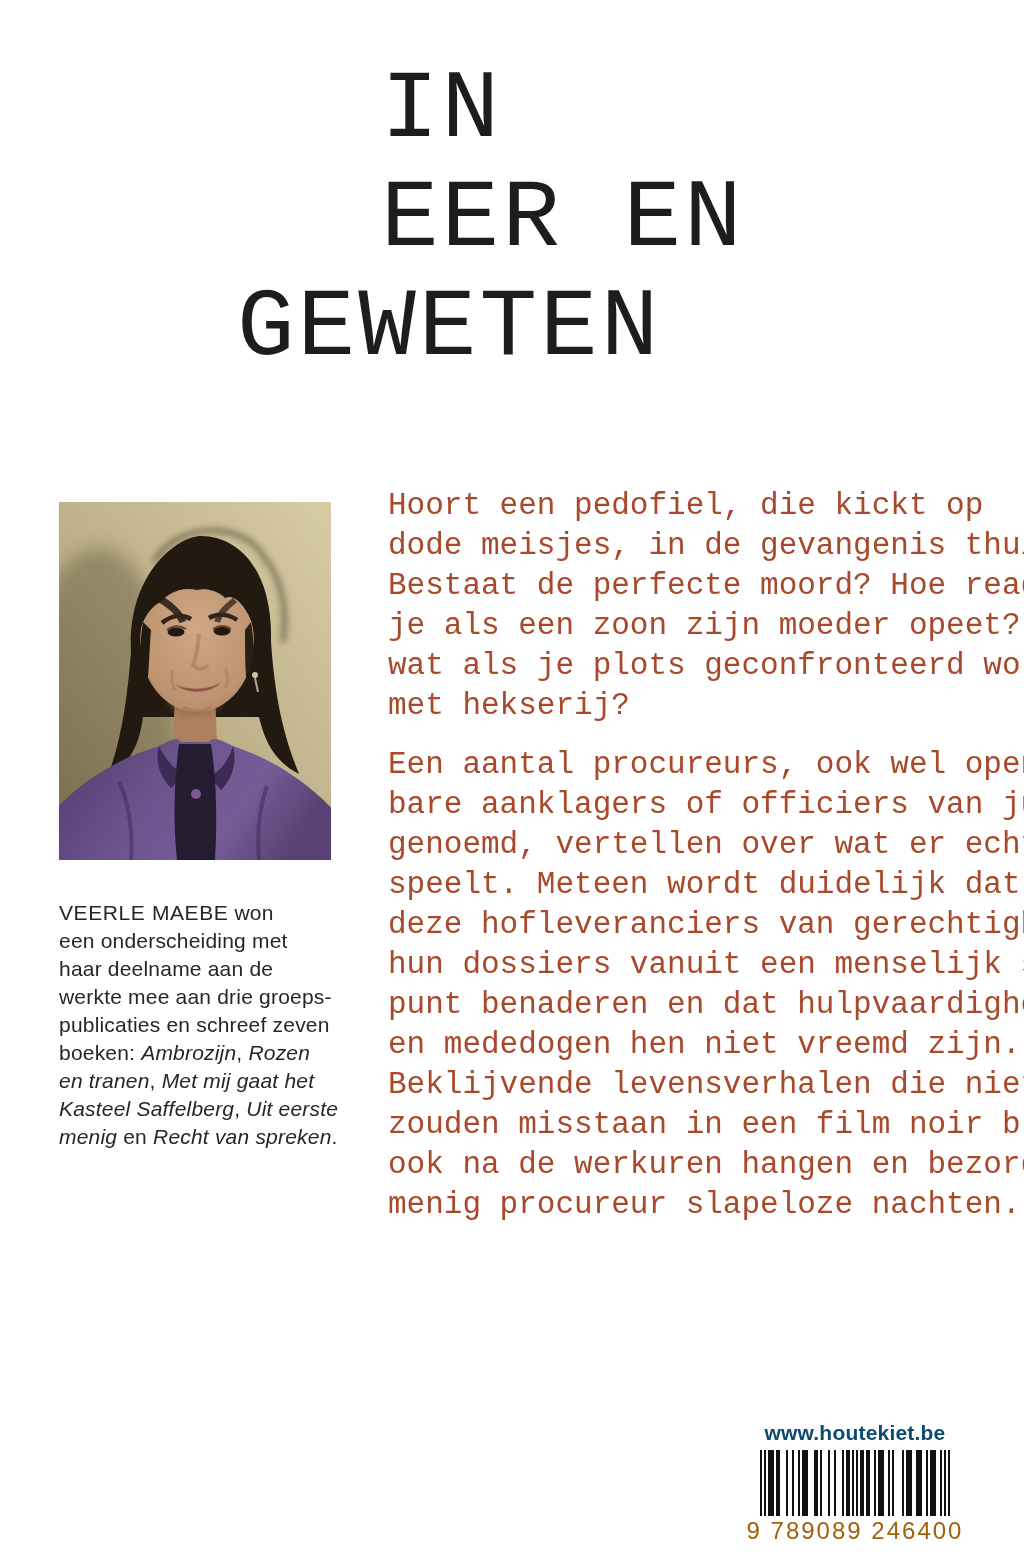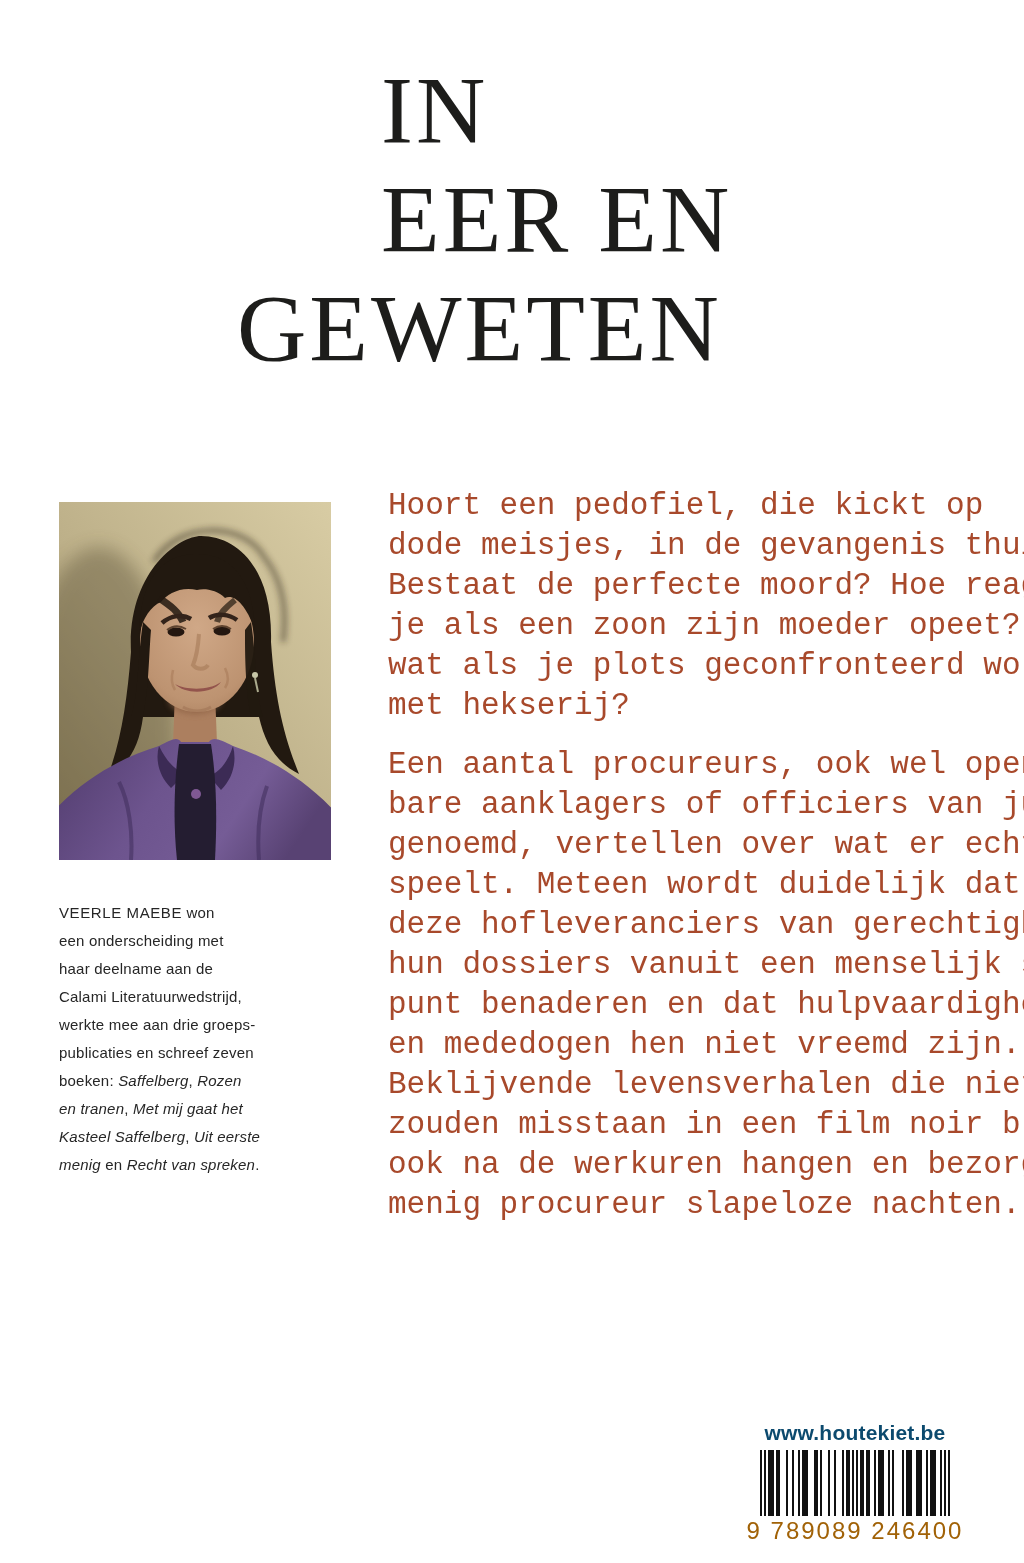--- a/index.html
+++ b/index.html
@@ -6,35 +6,35 @@
   body{
     width:1024px;height:1563px;position:relative;background:#ffffff;
     font-family:"Liberation Sans",sans-serif;
   }
   .page{position:absolute;inset:0;background:#ffffff;overflow:hidden;}
 
   
   .title-block{
     position:absolute;left:237px;top:56px;
     color:var(--title-color,#1d1d1b);
-    font-family:Liberation Serif, serif;
+    font-family:Liberation Mono, monospace;
     font-weight:300;font-size:96px;line-height:109px;letter-spacing:3px;
     white-space:nowrap;
   }
   .title-line.indent{margin-left:144px;}
 
   
   .photo{position:absolute;left:59px;top:502px;width:272px;height:358px;}
   .portrait-svg{width:100%;height:100%;display:block;}
 
   
   .bio{
     position:absolute;left:59px;top:899px;width:320px;
     color:var(--bio-color,#262626);
-    font-size:15px;line-height:28px;letter-spacing:0.2px;
+    font-size:21px;line-height:28px;letter-spacing:0.2px;
     white-space:nowrap;
   }
   .bio .it{font-style:italic;}
   .bio .nm{letter-spacing:0.6px;}
 
   
   .blurb{
     position:absolute;left:388px;top:486px;width:600px;
     color:var(--blurb-color,#a8492b);
     font-family:Liberation Mono, monospace;
@@ -118,24 +118,23 @@
       <circle cx="137" cy="292" r="5" fill="#8a5f9e" opacity="0.9"></circle>
       <path d="M60,280 C70,300 74,330 72,358" stroke="#43305f" stroke-width="4" fill="none" opacity="0.6"></path>
       <path d="M208,284 C200,306 198,332 200,358" stroke="#43305f" stroke-width="4" fill="none" opacity="0.6"></path>
     </svg>
   </div>
 
   <div class="bio" id="bio">
       <div class="bio-line"><span class="nm">VEERLE MAEBE</span><span> won</span></div>
       <div class="bio-line"><span>een onderscheiding met</span></div>
       <div class="bio-line"><span>haar deelname aan de</span></div>
-      <div class="bio-line"><span>Calami Literatuurwedstrijd,</span></div>
       <div class="bio-line"><span>werkte mee aan drie groeps-</span></div>
       <div class="bio-line"><span>publicaties en schreef zeven</span></div>
-      <div class="bio-line"><span>boeken: </span><span class="it">Saffelberg</span><span>, </span><span class="it">Rozen</span></div>
+      <div class="bio-line"><span>boeken: </span><span class="it">Ambrozijn</span><span>, </span><span class="it">Rozen</span></div>
       <div class="bio-line"><span class="it">en tranen</span><span>, </span><span class="it">Met mij gaat het</span></div>
       <div class="bio-line"><span class="it">Kasteel Saffelberg</span><span>, </span><span class="it">Uit eerste</span></div>
       <div class="bio-line"><span class="it">menig</span><span> en </span><span class="it">Recht van spreken</span><span>.</span></div>
     </div>
 
   <div class="blurb" id="blurb">
       <p class="blurb-para">Hoort een pedofiel, die kickt op<br>dode meisjes, in de gevangenis thuis?<br>Bestaat de perfecte moord? Hoe reageer<br>je als een zoon zijn moeder opeet? En<br>wat als je plots geconfronteerd wordt<br>met hekserij?</p>
       <p class="blurb-para">Een aantal procureurs, ook wel open-<br>bare aanklagers of officiers van justitie<br>genoemd, vertellen over wat er echt<br>speelt. Meteen wordt duidelijk dat<br>deze hofleveranciers van gerechtigheid<br>hun dossiers vanuit een menselijk stand-<br>punt benaderen en dat hulpvaardigheid<br>en mededogen hen niet vreemd zijn.<br>Beklijvende levensverhalen die niet<br>zouden misstaan in een film noir blijven<br>ook na de werkuren hangen en bezorgen<br>menig procureur slapeloze nachten.</p>
     </div>
 

